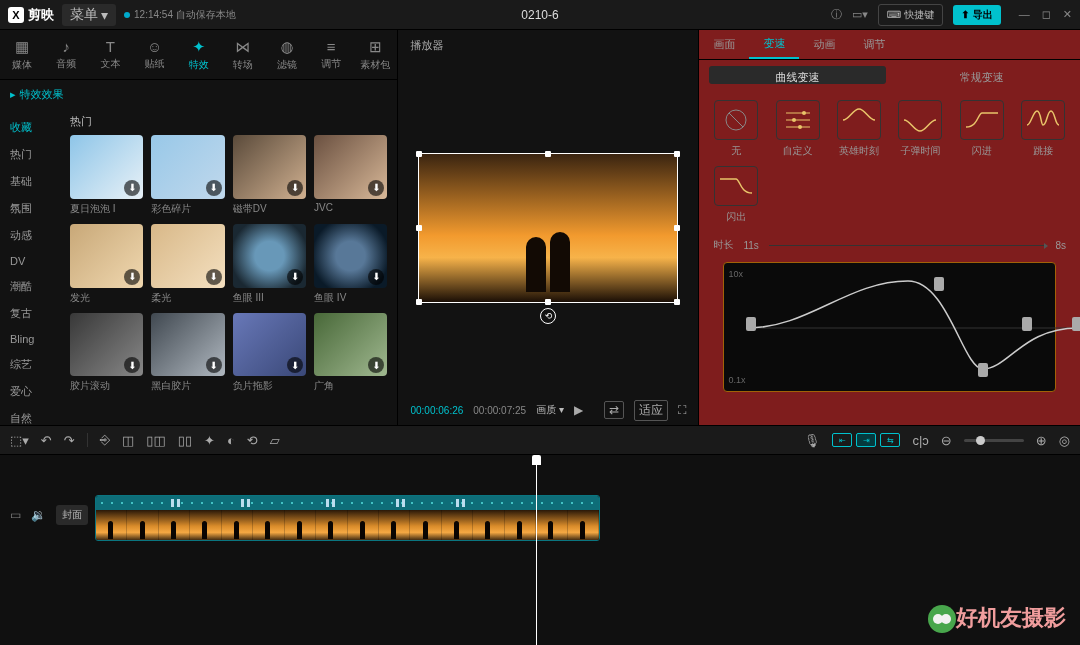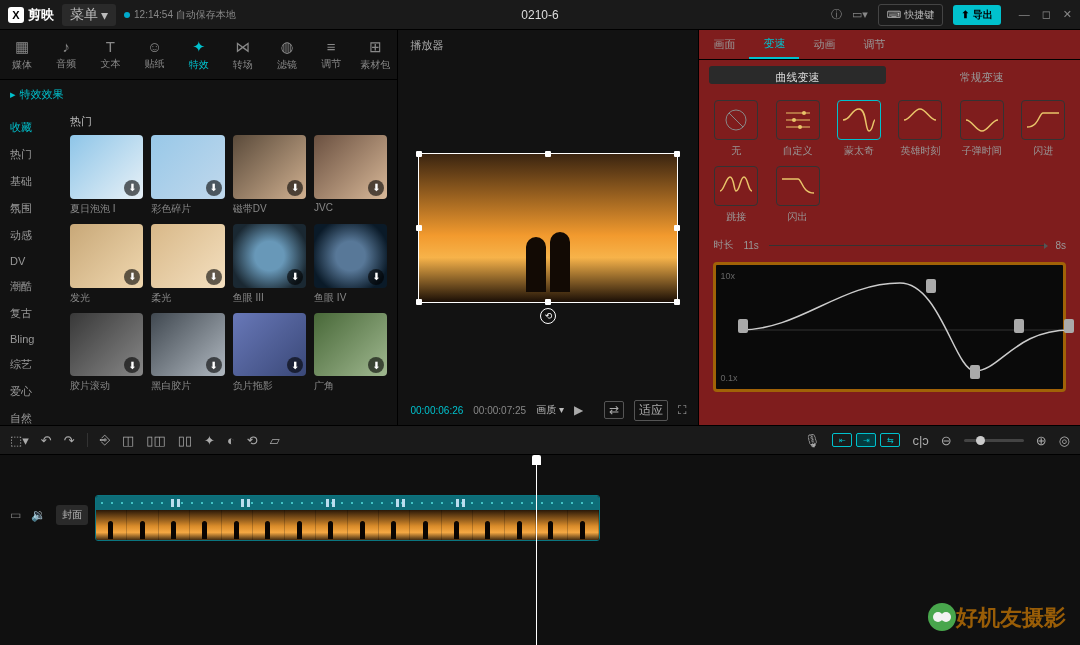--- a/index.html
+++ b/index.html
@@ -62,21 +62,21 @@
 .rp-sub.active{background:#2a2a2a;color:#ddd}
 .curve-grid{display:grid;grid-template-columns:repeat(6,1fr);gap:8px;padding:10px}
 .curve-item{display:flex;flex-direction:column;align-items:center;gap:4px}
 .curve-box{width:44px;height:40px;border:1px solid #333;border-radius:4px;display:flex;align-items:center;justify-content:center;position:relative;cursor:pointer}
 .curve-box.active{border:1.5px solid #00c1cd}
 .curve-box svg{width:36px;height:30px}
 .curve-lbl{font-size:10px;color:#999}
 .duration-row{display:flex;align-items:center;padding:4px 14px;font-size:10px;color:#999;gap:10px}
 .duration-row .line{flex:1;height:1px;background:#333;position:relative}
 .duration-row .line::after{content:"";position:absolute;right:-3px;top:-2px;width:0;height:0;border-left:4px solid #555;border-top:3px solid transparent;border-bottom:3px solid transparent}
-.graph{margin:6px 14px;height:130px;border:3px solid #a16207;border-radius:4px;position:relative;background:#0a0a0a}
+.graph{margin:6px 24px;height:130px;border:1px solid #a16207;border-radius:4px;position:relative;background:#0a0a0a}
 .graph .ylab{position:absolute;left:4px;font-size:9px;color:#666}
 .graph svg{position:absolute;left:24px;top:6px}
 .graph .handle-dot{position:absolute;width:10px;height:14px;background:#aaa;border-radius:2px}
 .graph-actions{display:flex;justify-content:flex-end;gap:6px;padding:4px 14px}
 .reset-btn{background:#2f2f2f;padding:3px 12px;border-radius:3px;font-size:11px;cursor:pointer}
 .plus-btn{background:#2f2f2f;width:20px;height:20px;border-radius:3px;display:flex;align-items:center;justify-content:center;cursor:pointer}
 
 .toolbar{height:30px;background:#1a1a1a;display:flex;align-items:center;padding:0 10px;gap:12px;border-top:1px solid #000;border-bottom:1px solid #000}
 .toolbar .tic{color:#aaa;font-size:13px;cursor:pointer}
 .toolbar .sep{flex:1}
@@ -95,21 +95,21 @@
 .track-head .th-ic{color:#888;font-size:12px}
 .cover{background:#2a2a2a;padding:3px 6px;border-radius:3px;font-size:10px}
 .clip{position:absolute;left:95px;top:40px;width:505px;height:46px;border-radius:3px;overflow:hidden;border:1px solid #0a7580}
 .clip-top{height:14px;background:#0e6d78;position:relative}
 .clip-top .dot{position:absolute;width:2px;height:2px;background:#5dd;border-radius:50%;top:6px}
 .clip-top .seg{position:absolute;top:3px;width:3px;height:8px;background:#bde}
 .clip-body{height:32px;background:linear-gradient(to bottom,#2a1808 0%,#d88b2a 50%,#f5a843 70%,#130a03 100%);display:flex}
 .clip-body .fr{flex:1;border-right:1px solid rgba(0,0,0,.2);position:relative}
 .clip-body .fr::after{content:"";position:absolute;bottom:3px;left:40%;width:5px;height:18px;background:#0a0502;border-radius:3px 3px 0 0}
 
-.watermark{position:absolute;right:14px;bottom:12px;color:#a16207;font-size:22px;font-weight:bold;display:flex;align-items:flex-start;opacity:.95}
+.watermark{position:absolute;right:14px;bottom:12px;color:#fca5a5;font-size:22px;font-weight:bold;display:flex;align-items:flex-end;opacity:.95}
 .wm-ic{width:28px;height:28px;background:#4caf50;border-radius:50%;position:relative}
 .wm-ic::before{content:"";position:absolute;width:10px;height:10px;background:#fff;border-radius:50%;left:5px;top:9px}
 .wm-ic::after{content:"";position:absolute;width:10px;height:10px;background:#fff;border-radius:50%;right:5px;top:9px}
 </style>
 </head>
 <body>
 
 <div class="titlebar">
   <div class="logo">
     <span class="logo-mark">X</span>
@@ -342,28 +342,20 @@
             <svg viewBox="0 0 36 30">
               <line x1="6" y1="8" x2="30" y2="8" stroke="#e9c46a"></line>
               <circle cx="24" cy="8" r="2" fill="#e9c46a"></circle>
               <line x1="6" y1="15" x2="30" y2="15" stroke="#e9c46a"></line>
               <circle cx="14" cy="15" r="2" fill="#e9c46a"></circle>
               <line x1="6" y1="22" x2="30" y2="22" stroke="#e9c46a"></line>
               <circle cx="20" cy="22" r="2" fill="#e9c46a"></circle>
             </svg>
           </div>
           <div class="curve-lbl">自定义</div>
-        </div>
-        <div class="curve-item">
-          <div class="curve-box active">
-            <svg viewBox="0 0 36 30">
-              <path d="M2,15 C10,15 10,4 18,4 C26,4 24,26 28,26 C32,26 32,15 34,15" stroke="#e9c46a" fill="none" stroke-width="1.5"></path>
-            </svg>
-          </div>
-          <div class="curve-lbl">蒙太奇</div>
         </div>
         <div class="curve-item">
           <div class="curve-box">
             <svg viewBox="0 0 36 30">
               <path d="M2,15 C8,15 12,4 18,4 C24,4 28,15 34,15" stroke="#e9c46a" fill="none" stroke-width="1.5"></path>
             </svg>
           </div>
           <div class="curve-lbl">英雄时刻</div>
         </div>
         <div class="curve-item">

